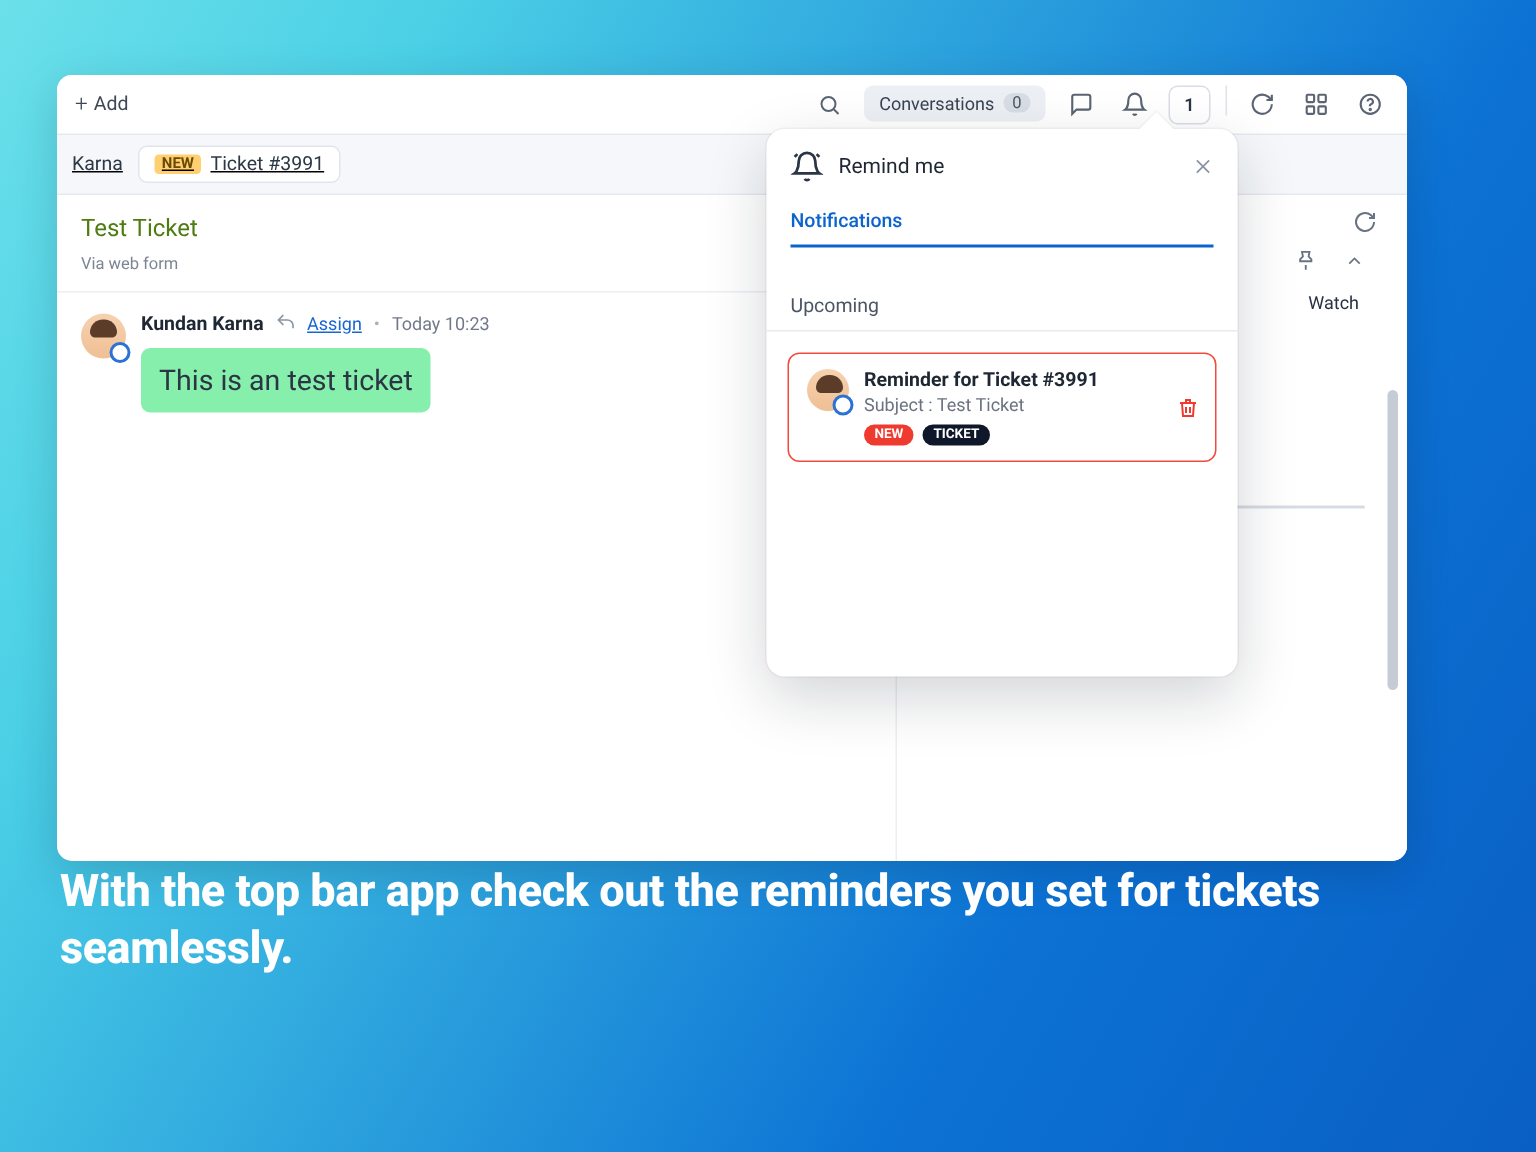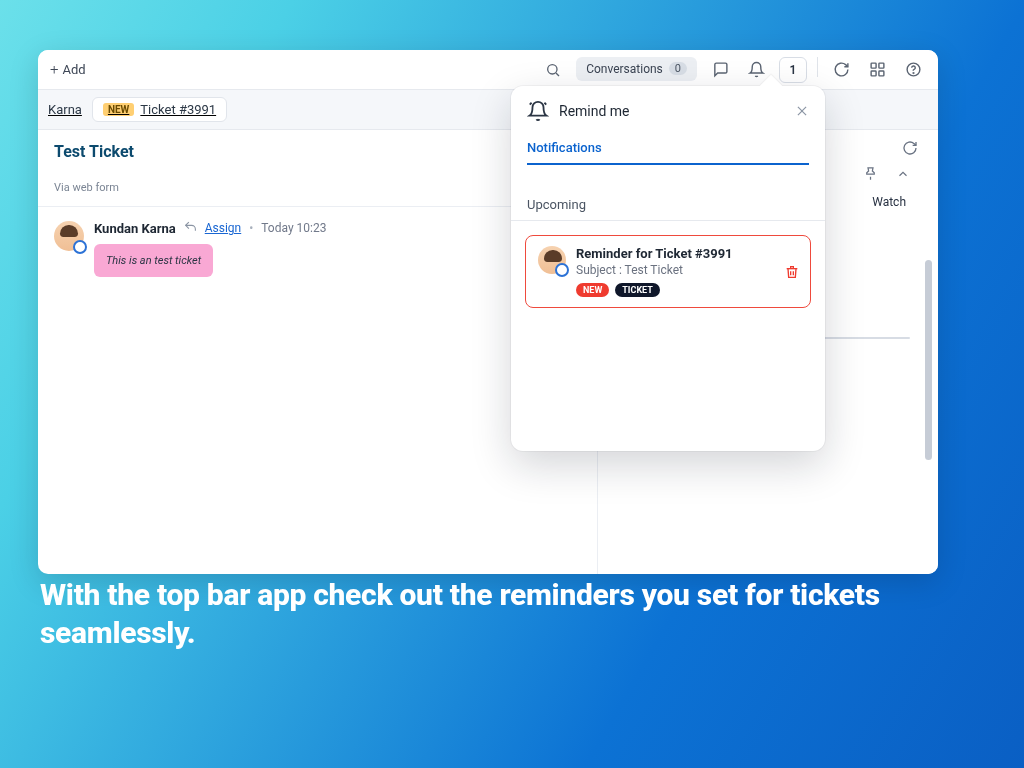--- a/index.html
+++ b/index.html
@@ -106,22 +106,22 @@
   .main-col {
     flex: 1;
     border-right: 1px solid #ebeef3;
     display: flex; flex-direction: column;
   }
   .ticket-head {
     padding: 12px 16px;
     border-bottom: 1px solid #ebeef3;
     display: flex; align-items: flex-start; justify-content: space-between;
   }
-  .ticket-title { font-size: 16px; font-weight: 700; color: #0c4a6e; }
-  .ticket-sub { font-size: 11px; color: #7b8594; margin-top: 20px; }
+  .ticket-title { font-size: 16px; font-weight: 400; color: #4d7c0f; }
+  .ticket-sub { font-size: 11px; color: #7b8594; margin-top: 8px; }
   .filter-icon { color: #7b8594; margin-top: 6px; cursor: pointer; }
   .thread {
     padding: 14px 16px;
     display: flex; gap: 10px;
   }
   .avatar {
     width: 30px; height: 30px; border-radius: 50%;
     background: linear-gradient(#f6d2b0,#f0bf95);
     position: relative;
     flex-shrink: 0;
@@ -142,27 +142,26 @@
     display: flex; align-items: flex-start; gap: 8px;
     font-size: 12px;
   }
   .author { font-weight: 700; color: #1e2733; font-size: 13px; }
   .reply-icon { color: #8a94a3; font-size: 13px; }
   .assign-link { color: #1966d2; text-decoration: underline; cursor: pointer; }
   .dot { color: #a8b0bc; }
   .timestamp { color: #71798a; }
   .msg-bubble {
     margin-top: 8px;
-    background: #f9a8d4;
+    background: #86efac;
     border-radius: 6px;
     padding: 10px 12px;
-    font-size: 11px;
+    font-size: 19px;
     color: #2b3544;
     display: inline-block;
-    font-style: italic;
   }
   
   .right-col {
     width: 340px;
     background: #fff;
     display: flex; flex-direction: column;
     position: relative;
   }
   .rp-top {
     display: flex; align-items: center; justify-content: flex-end;

